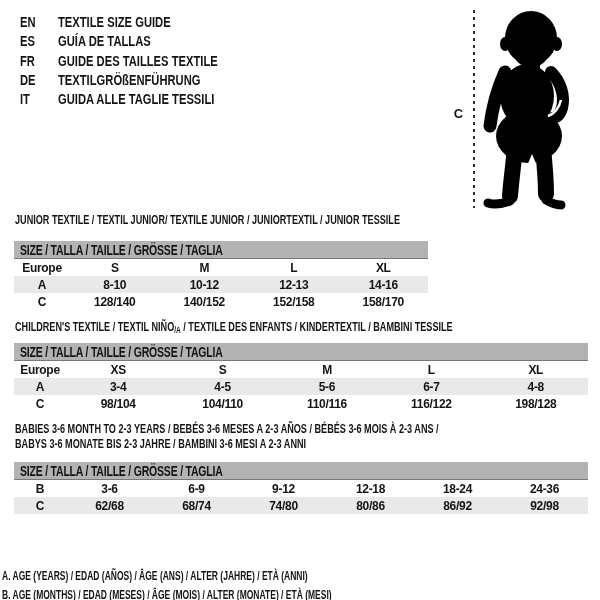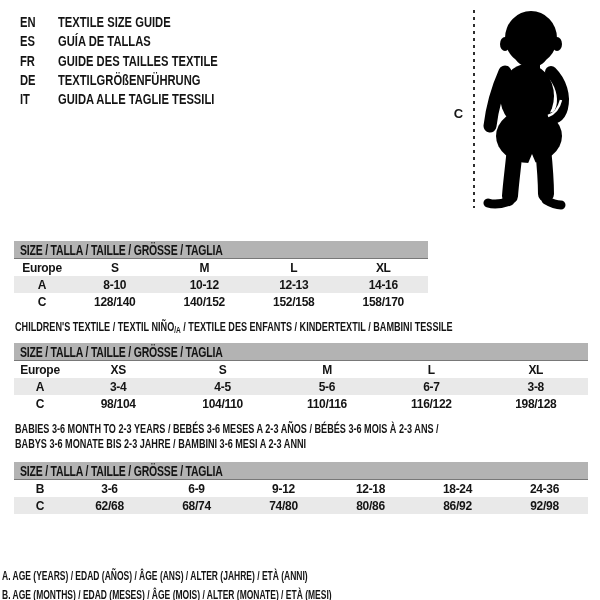--- a/index.html
+++ b/index.html
@@ -104,20 +104,23 @@
     <polygon points="40,172 62,172 51,146" fill="#fff"></polygon>
     <g stroke="#000" fill="none" stroke-linecap="round">
       <path d="M34 140 C 32 160 30 174 29 188" stroke-width="16"></path>
       <path d="M62 140 C 64 160 65 174 65 186" stroke-width="16"></path>
       <path d="M29 193 C 21 196 13 197 7 195" stroke-width="9"></path>
       <path d="M65 192 C 70 195 75 197 80 197" stroke-width="9"></path>
     </g>
     <path d="M80 92 C 78 100 73 106 67 108" stroke="#fff" stroke-width="2.5" fill="none"></path>
   </svg>
 
+  <div class="tbl-title" id="t1-title">
+    <span class="cond-title">JUNIOR TEXTILE / TEXTIL JUNIOR/ TEXTILE JUNIOR / JUNIORTEXTIL / JUNIOR TESSILE</span>
+  </div>
   <table class="size-table" id="t1">
     <colgroup>
         <col style="width:56px">
         <col>
         <col>
         <col>
         <col>
       </colgroup>
     <thead>
       <tr class="size-bar">
@@ -174,21 +177,21 @@
         <td>M</td>
         <td>L</td>
         <td>XL</td>
       </tr>
       <tr>
         <td class="lbl">A</td>
         <td>3-4</td>
         <td>4-5</td>
         <td>5-6</td>
         <td>6-7</td>
-        <td>3-8</td>
+        <td>4-8</td>
       </tr>
       <tr>
         <td class="lbl">C</td>
         <td>98/104</td>
         <td>104/110</td>
         <td>110/116</td>
         <td>116/122</td>
         <td>198/128</td>
       </tr>
     </tbody>

